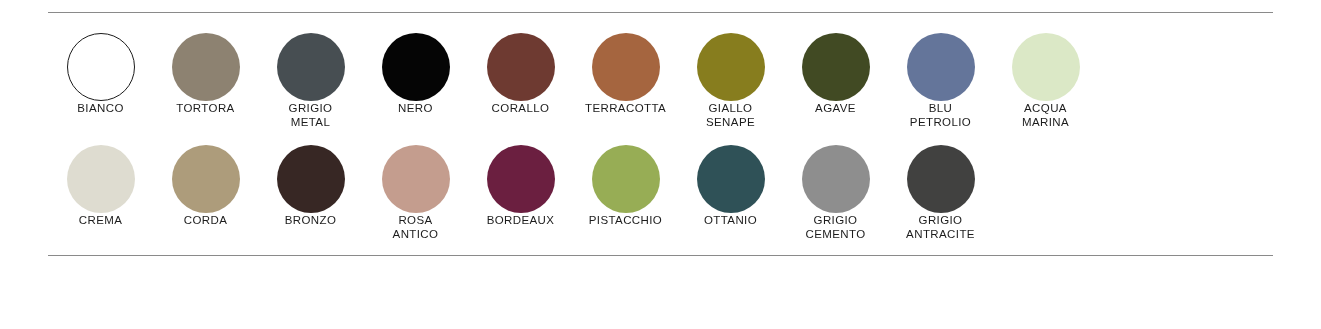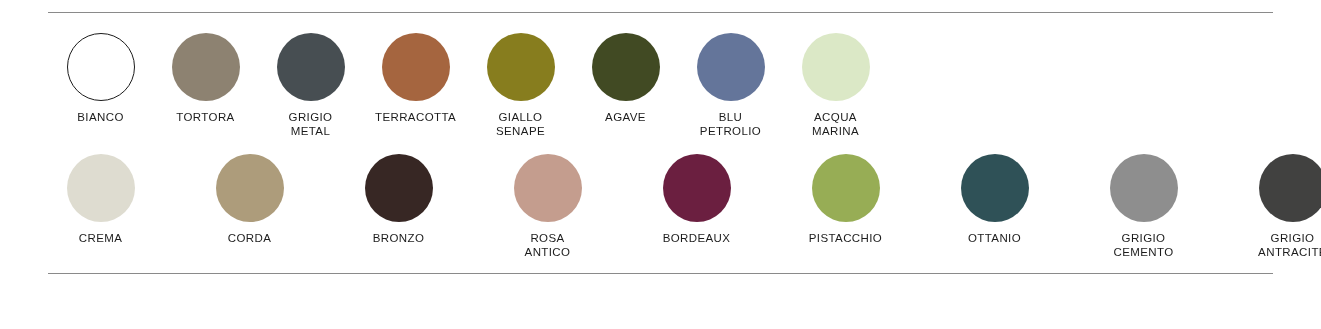--- a/index.html
+++ b/index.html
@@ -29,39 +29,38 @@
   }
   .rule-top { margin-top: 12px; }
   .rule-bottom { margin-top: 0; }
 
   .swatch-row {
     display: flex;
     align-items: flex-start;
     justify-content: flex-start;
   }
   .row-one { margin-top: 20px; }
-  .row-two { margin-top: 16px; margin-bottom: 14px; gap: 44px; }
+  .row-two { margin-top: 16px; margin-bottom: 14px; }
 
   .swatch-cell {
     width: 105px;
     flex: 0 0 105px;
     display: flex;
     flex-direction: column;
     align-items: center;
   }
 
   .swatch-dot {
     width: 68px;
     height: 68px;
     border-radius: 50%;
     box-sizing: border-box;
   }
 
   .swatch-label {
-    margin-top: 9px;
     font-size: 11.5px;
     line-height: 14px;
     letter-spacing: 0.4px;
     color: #1c1c1c;
     text-align: center;
     text-transform: uppercase;
     white-space: pre-line;
   }
 </style>
 </head>
@@ -77,20 +76,28 @@
         <div class="swatch-label">BIANCO</div>
       </div>
       <div class="swatch-cell">
         <div class="swatch-dot" style="background: rgb(141, 130, 113);"></div>
         <div class="swatch-label">TORTORA</div>
       </div>
       <div class="swatch-cell">
         <div class="swatch-dot" style="background: rgb(71, 78, 82);"></div>
         <div class="swatch-label">GRIGIO
 METAL</div>
+      </div>
+      <div class="swatch-cell">
+        <div class="swatch-dot" style="background: rgb(5, 5, 5);"></div>
+        <div class="swatch-label">NERO</div>
+      </div>
+      <div class="swatch-cell">
+        <div class="swatch-dot" style="background: rgb(110, 58, 49);"></div>
+        <div class="swatch-label">CORALLO</div>
       </div>
       <div class="swatch-cell">
         <div class="swatch-dot" style="background: rgb(165, 101, 63);"></div>
         <div class="swatch-label">TERRACOTTA</div>
       </div>
       <div class="swatch-cell">
         <div class="swatch-dot" style="background: rgb(135, 125, 30);"></div>
         <div class="swatch-label">GIALLO
 SENAPE</div>
       </div>

